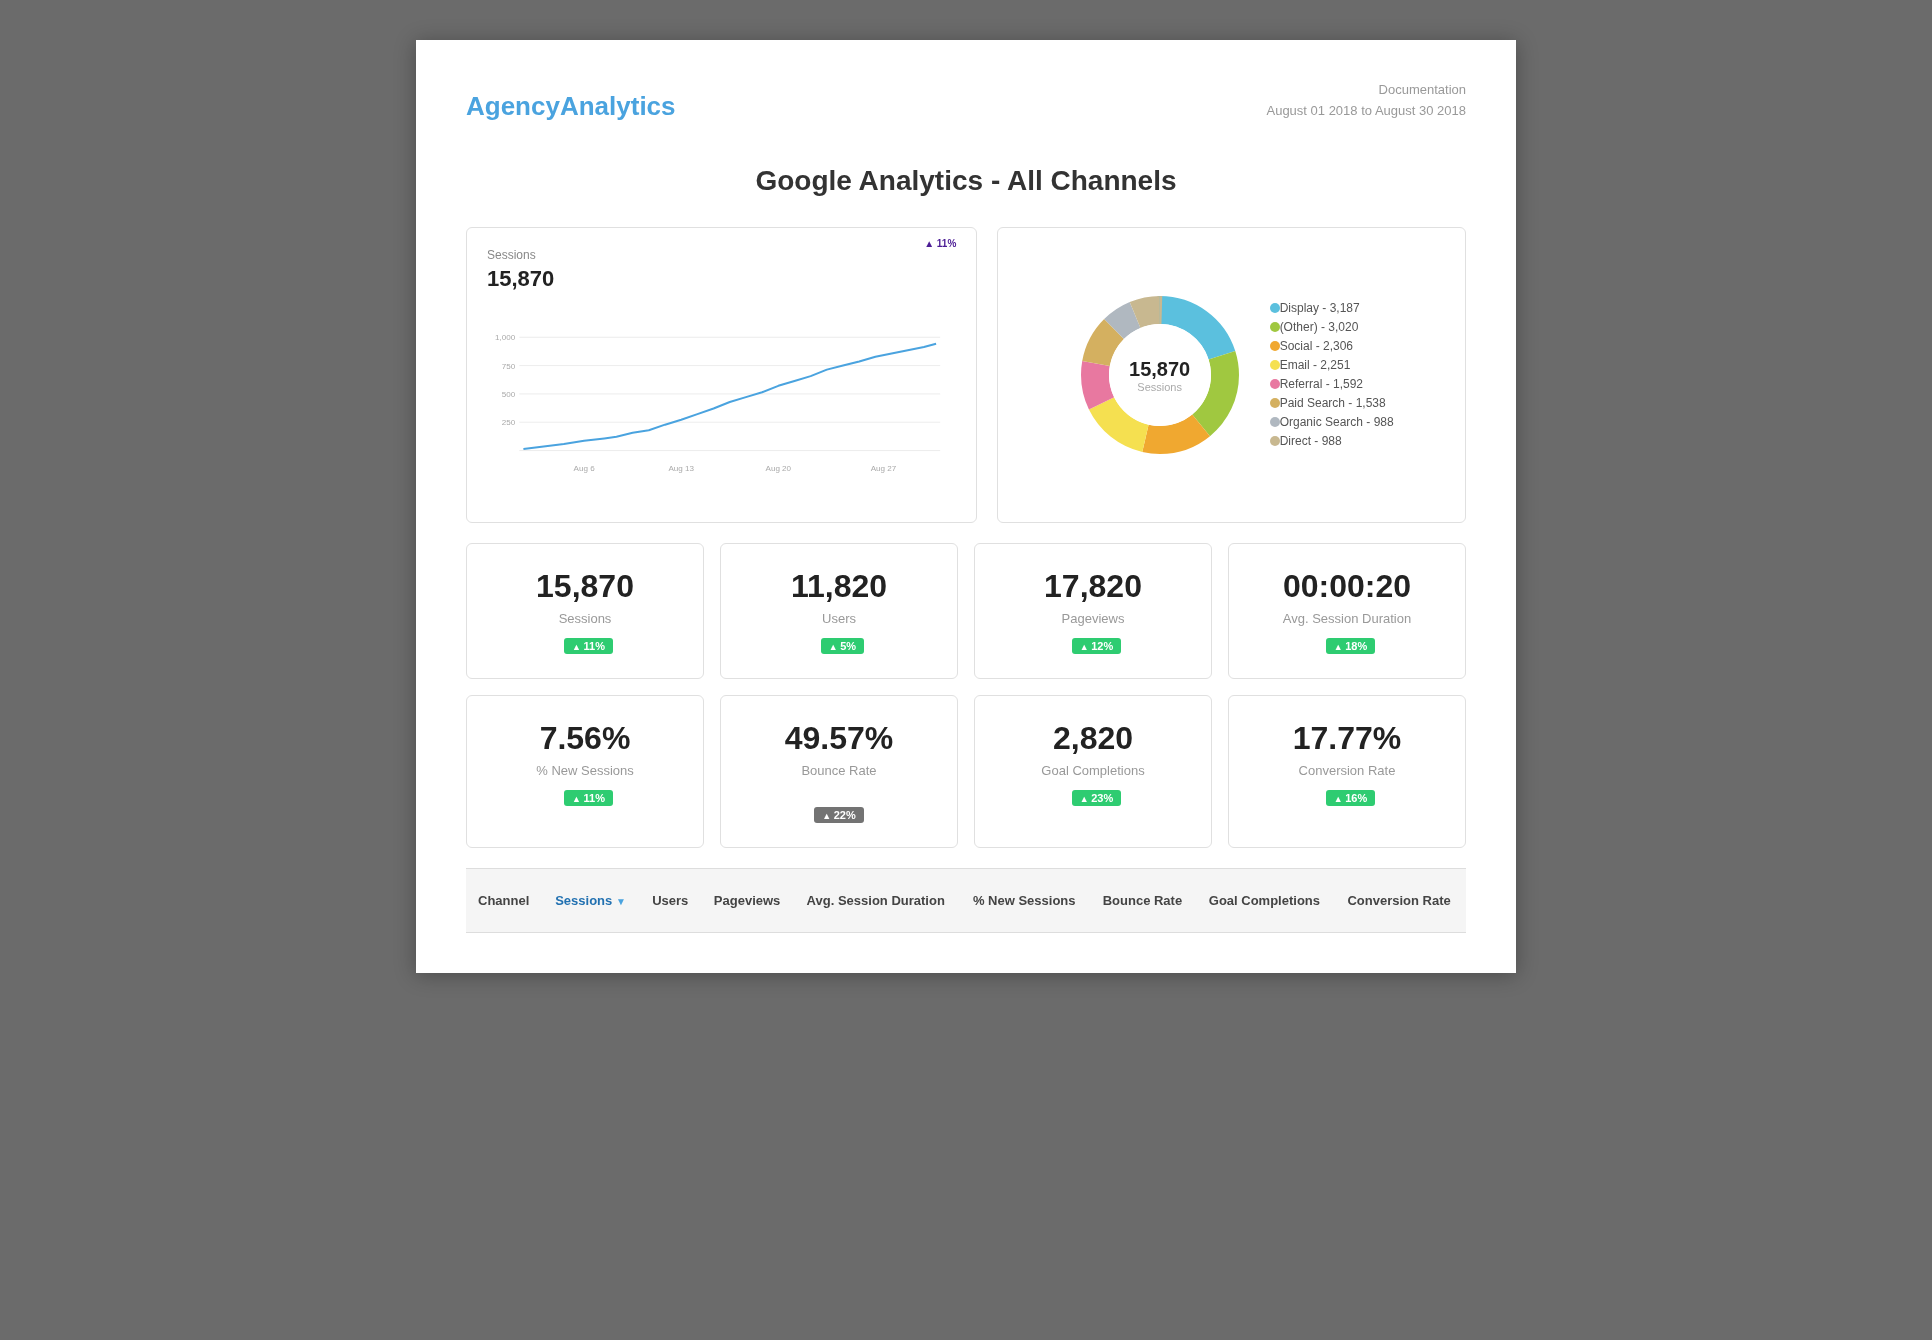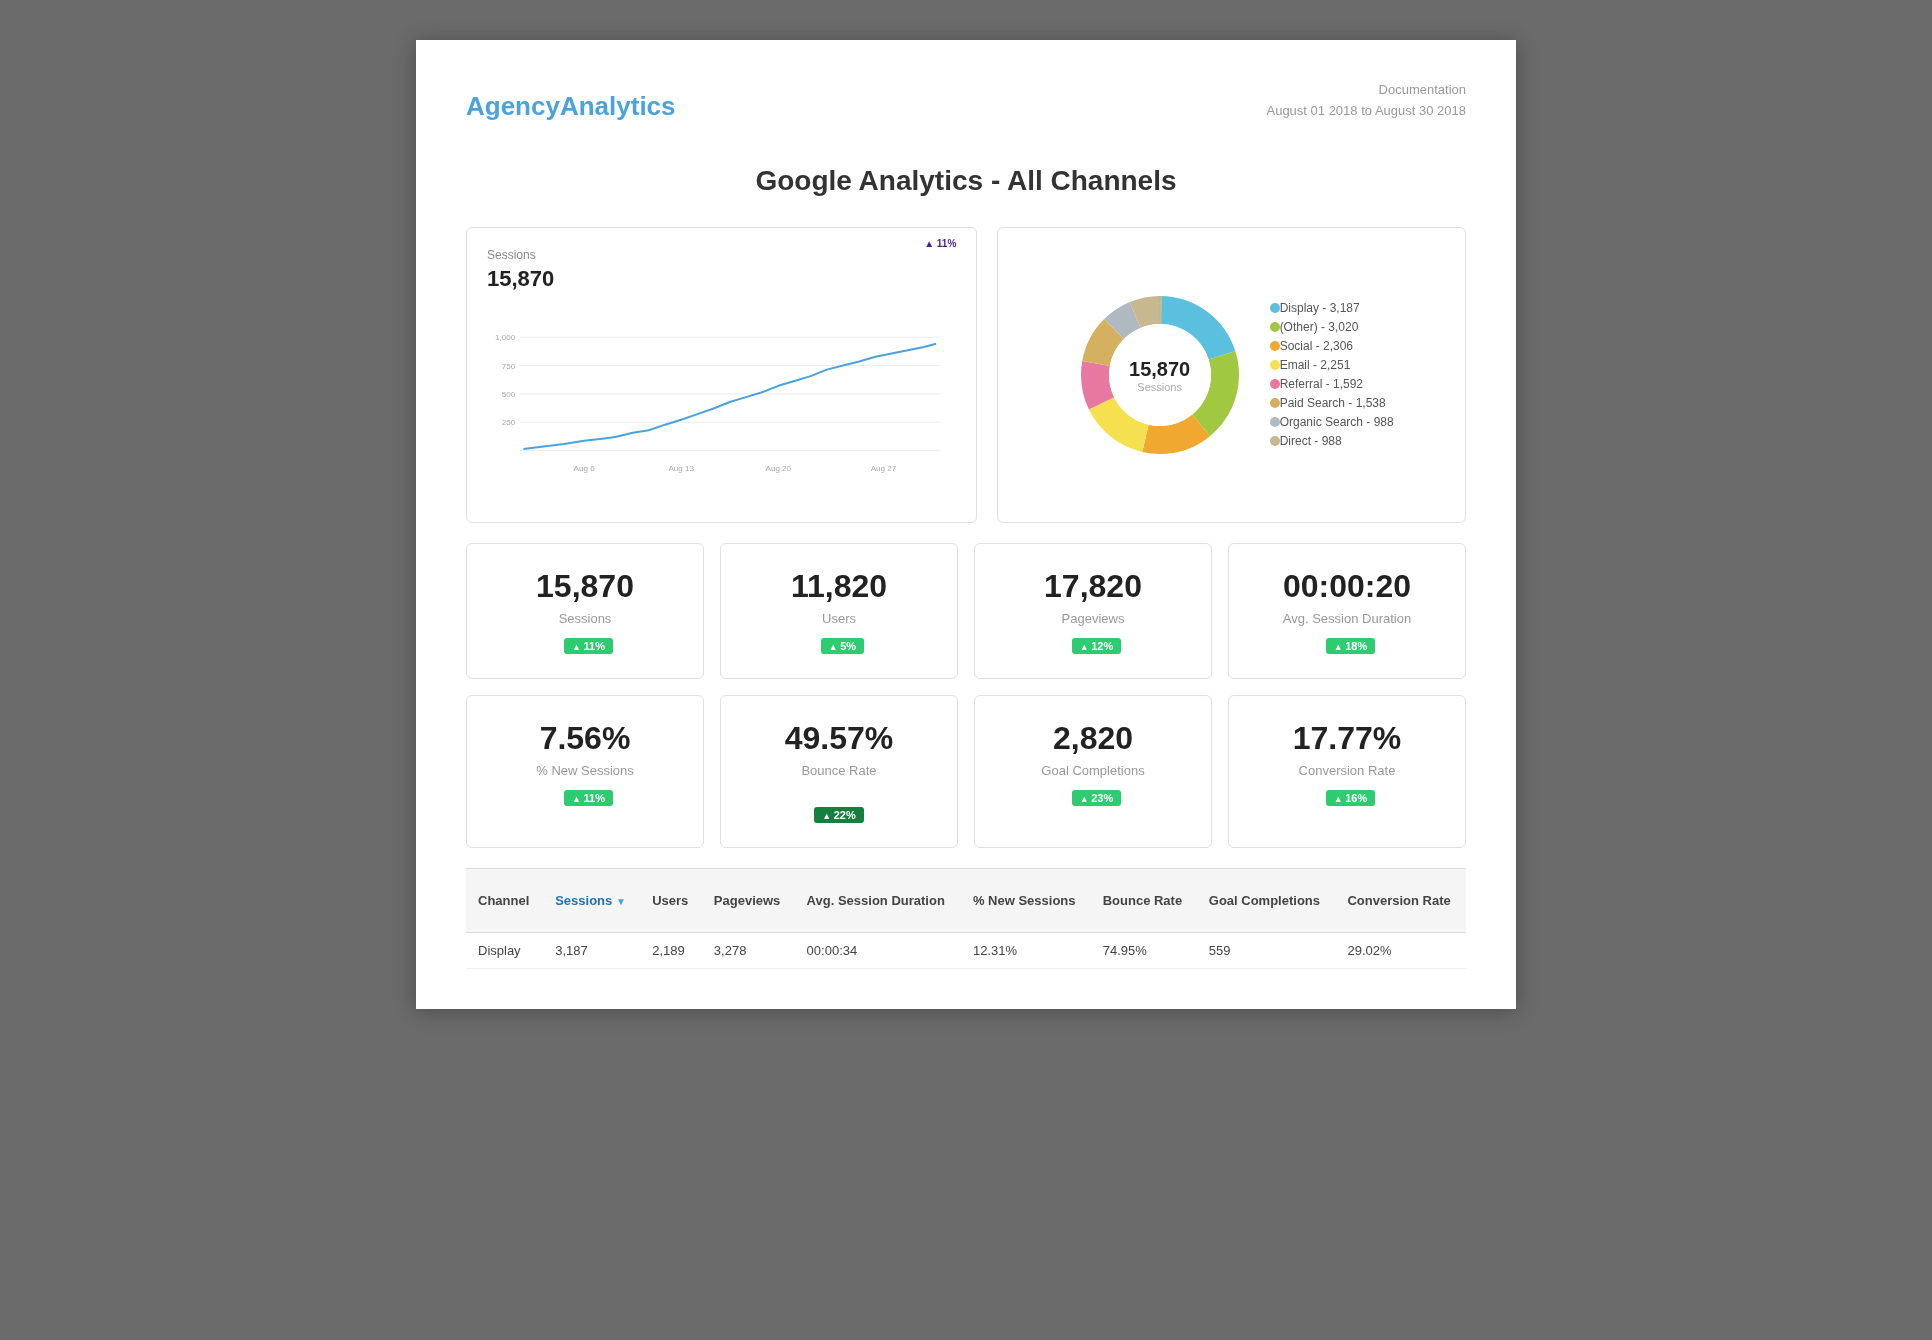--- a/index.html
+++ b/index.html
@@ -166,21 +166,21 @@
       border-radius: 3px;
       font-size: 11px;
       font-weight: 600;
     }
     .badge-green {
       background: #2ecc71;
       color: #fff;
       margin-left: 7px;
     }
     .badge-red {
-      background: #15803d;
+      background: #737373;
       color: #fff;
       margin-top: 19px;
     }
     .badge-arrow::before {
       content: '▲ ';
       font-size: 9px;
     }
     
     .data-table {
       width: 100%;
@@ -378,27 +378,16 @@
           <th>Users</th>
           <th>Pageviews</th>
           <th>Avg. Session Duration</th>
           <th>% New Sessions</th>
           <th>Bounce Rate</th>
           <th>Goal Completions</th>
           <th>Conversion Rate</th>
         </tr>
       </thead>
     <tbody id="table-body">
-        <tr>
-          <td>Display</td>
-          <td>3,187</td>
-          <td>2,189</td>
-          <td>3,278</td>
-          <td>00:00:34</td>
-          <td>12.31%</td>
-          <td>74.95%</td>
-          <td>559</td>
-          <td>29.02%</td>
-        </tr>
       </tbody>
   </table>
 
 </div>
 
 </body></html>

